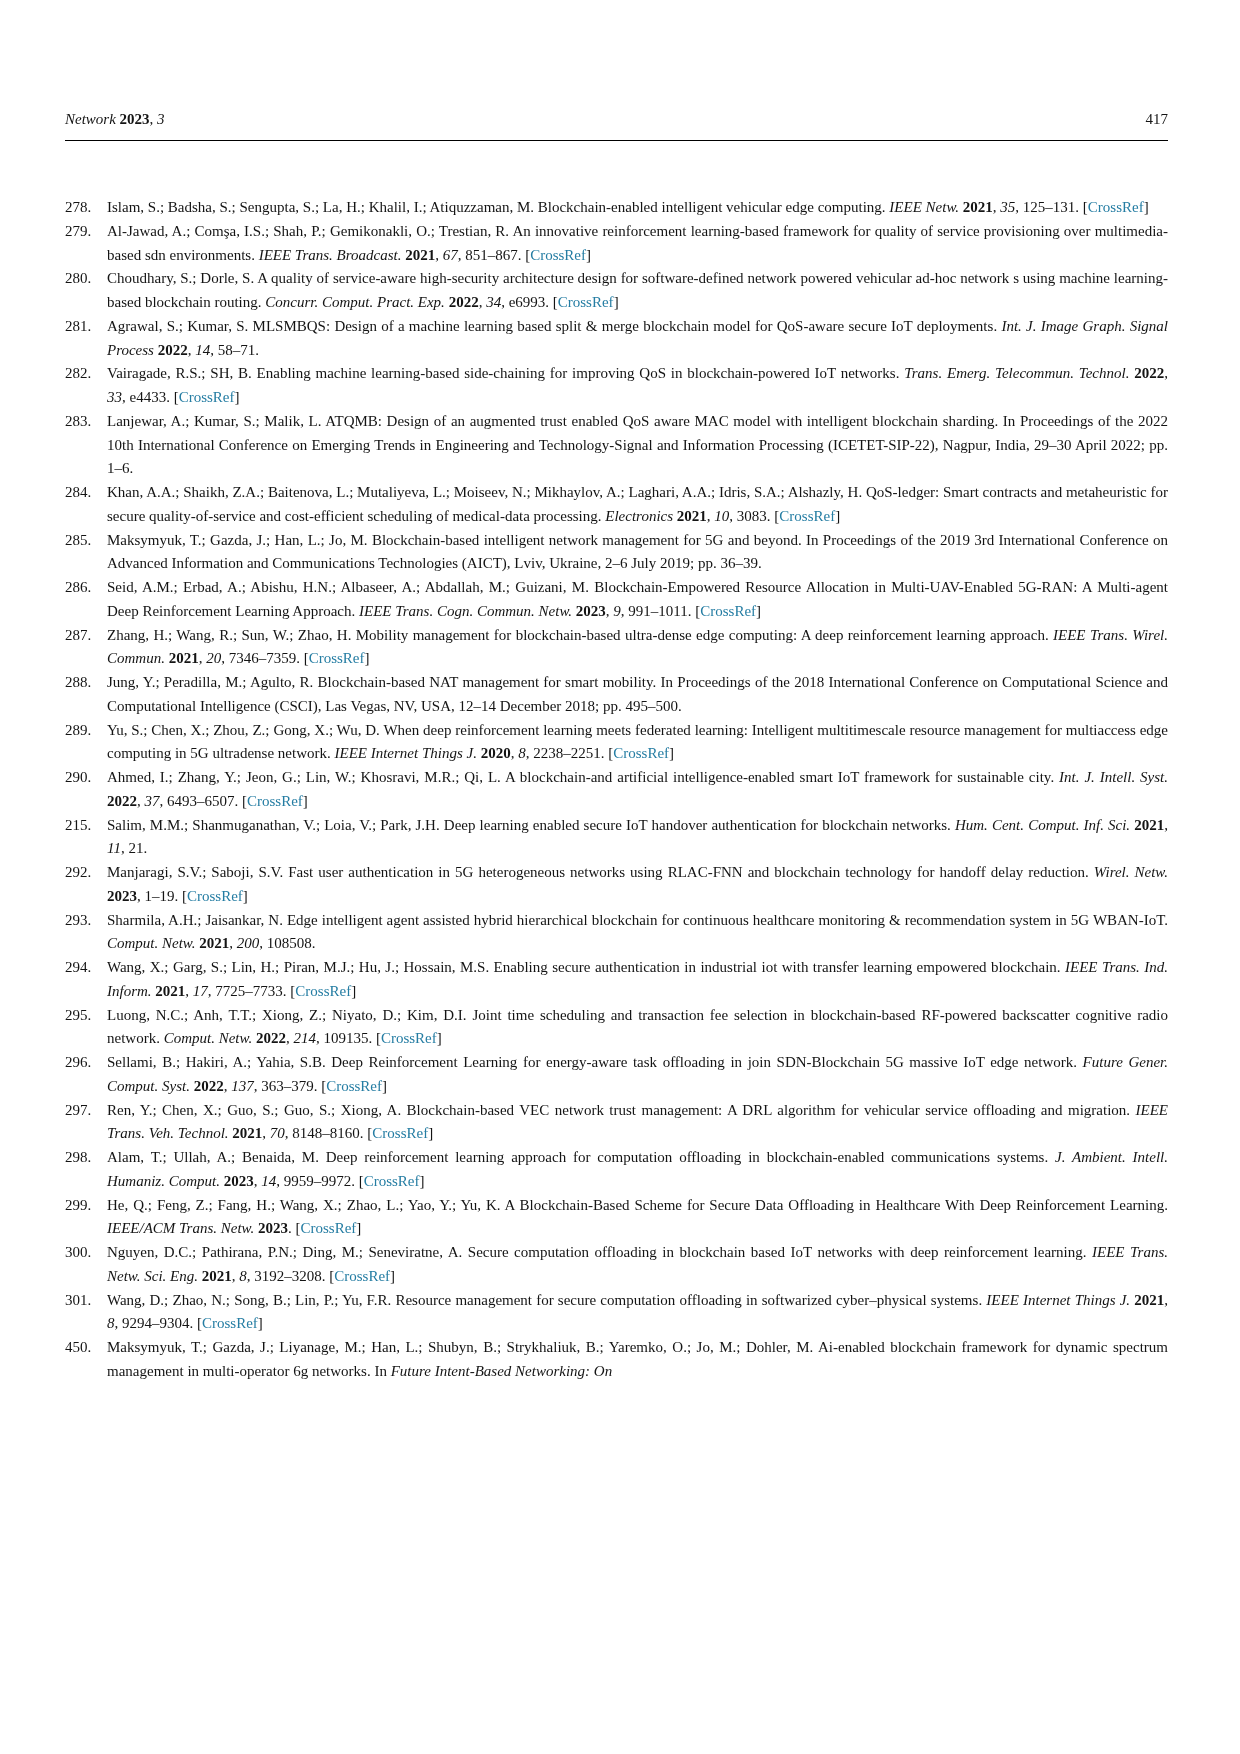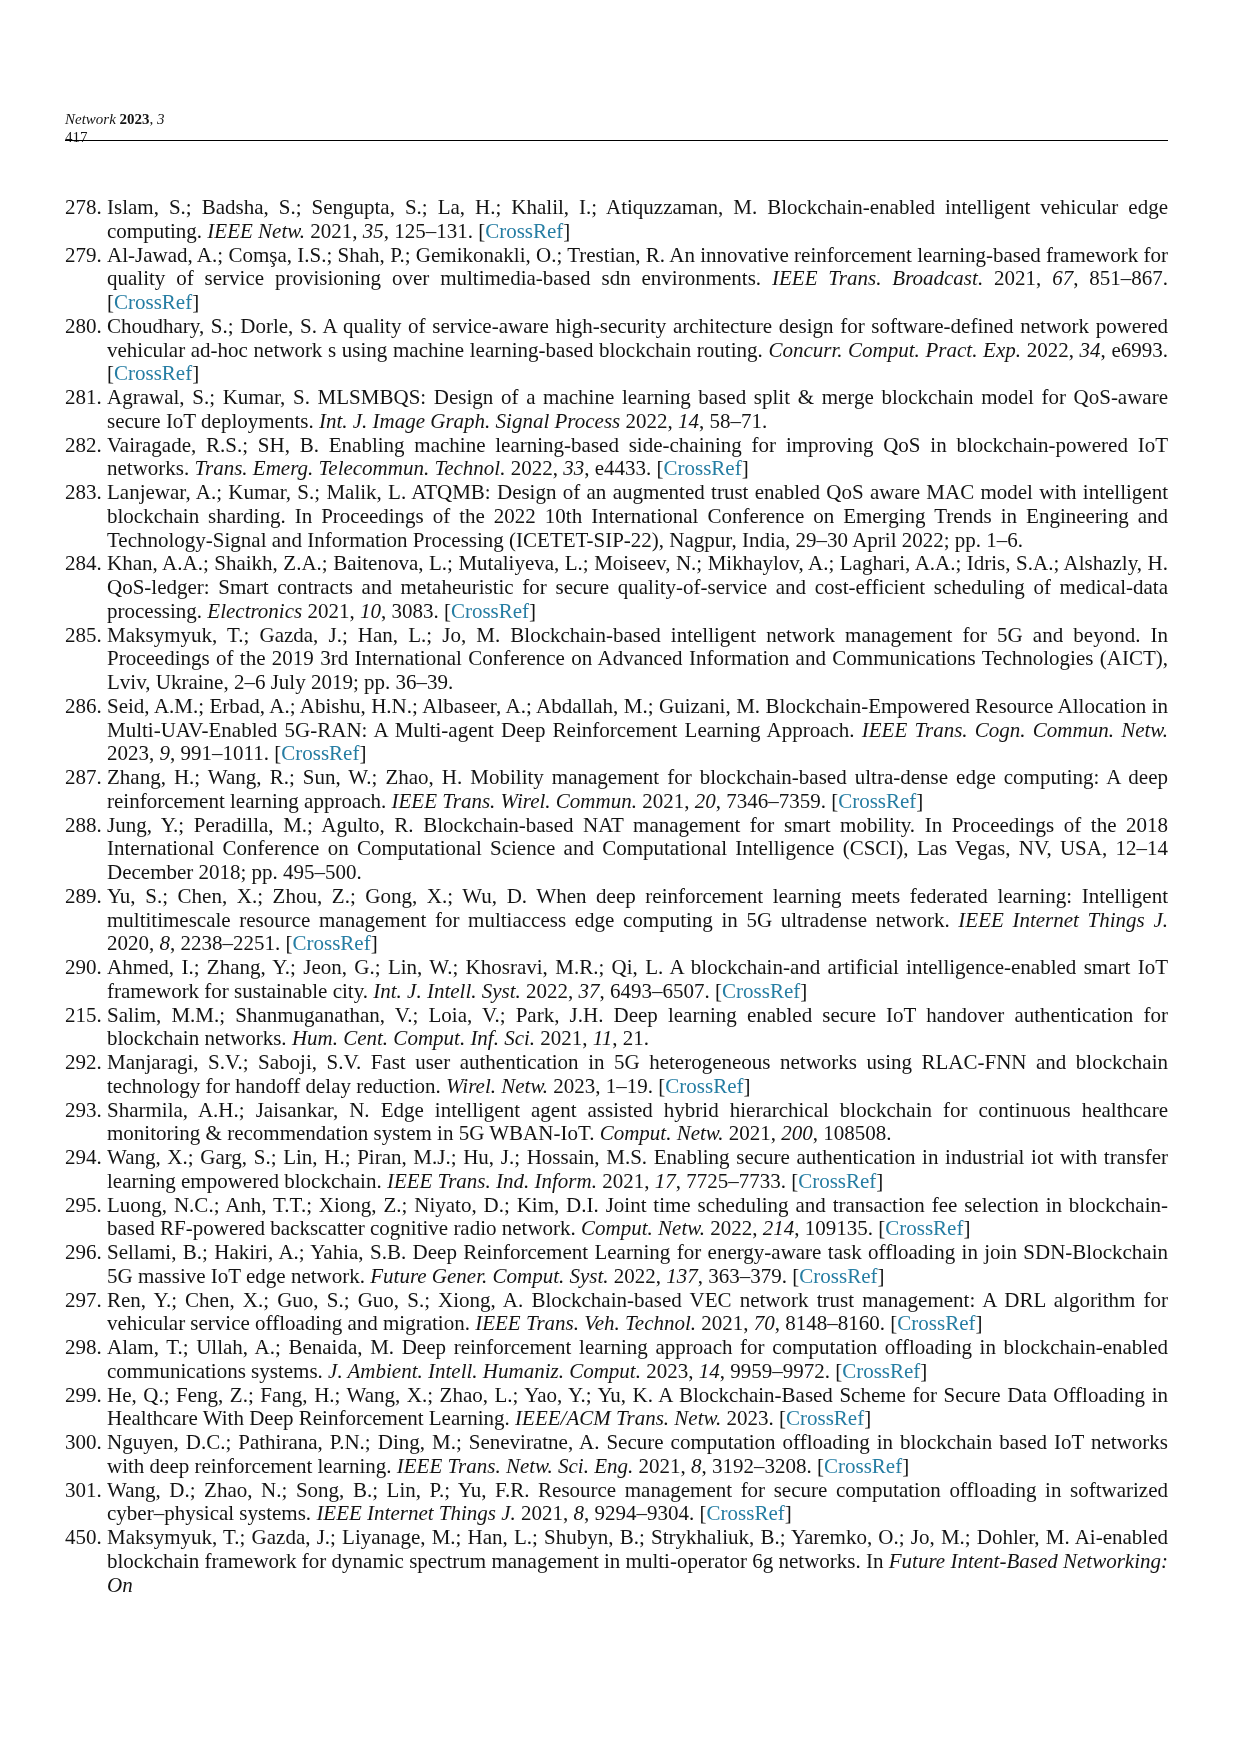--- a/index.html
+++ b/index.html
@@ -9,39 +9,39 @@
     height:1754px;
     background:#ffffff;
     font-family:"Liberation Serif","DejaVu Serif",serif;
     color:#141414;
     overflow:hidden;
   }
   .running-head{
     position:absolute;
     top:110px;left:65px;width:1103px;
     display:flex;justify-content:space-between;align-items:baseline;
-    font-size:15px;line-height:18px;flex-direction:column;
+    font-size:15px;line-height:18px;
   }
   .journal{font-style:italic;}
   .hdr-year{font-weight:700;font-style:normal;}
   .hdr-vol{font-style:italic;}
   .rule{
     position:absolute;top:140px;left:65px;width:1103px;height:1.4px;
     background:#000;border:none;margin:0;padding:0;
   }
   .refs{
     position:absolute;top:196px;left:65px;width:1103px;
     list-style:none;margin:0;padding:0;
-    font-size:21px;line-height:23.75px;
+    font-size:15px;line-height:23.75px;
     text-align:justify;text-justify:inter-word;
   }
   .ref{position:relative;padding-left:42px;}
   .ref-num{position:absolute;left:0;top:0;}
   .i{font-style:italic;}
-  .b{font-weight:400;}
+  .b{font-weight:700;}
   .crossref{color:var(--link-color,#257da3);text-decoration:none;cursor:pointer;}
 </style>
 </head>
 <body>
 
 <div class="page" style="color: rgb(20, 20, 20);">
 
   <header class="running-head">
     <div>
       <span class="journal">Network</span><span> </span><span class="hdr-year">2023</span><span>, </span><span class="hdr-vol">3</span>

